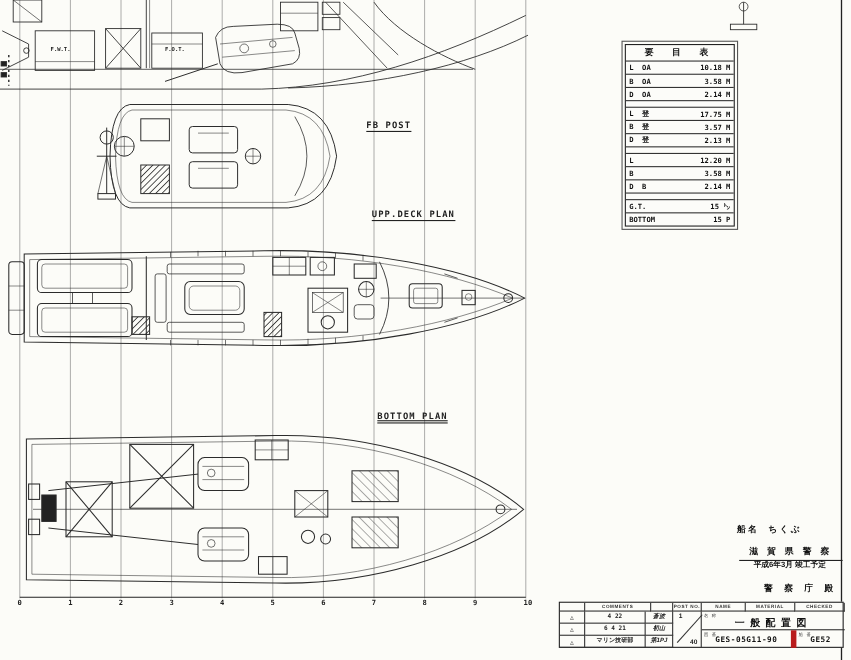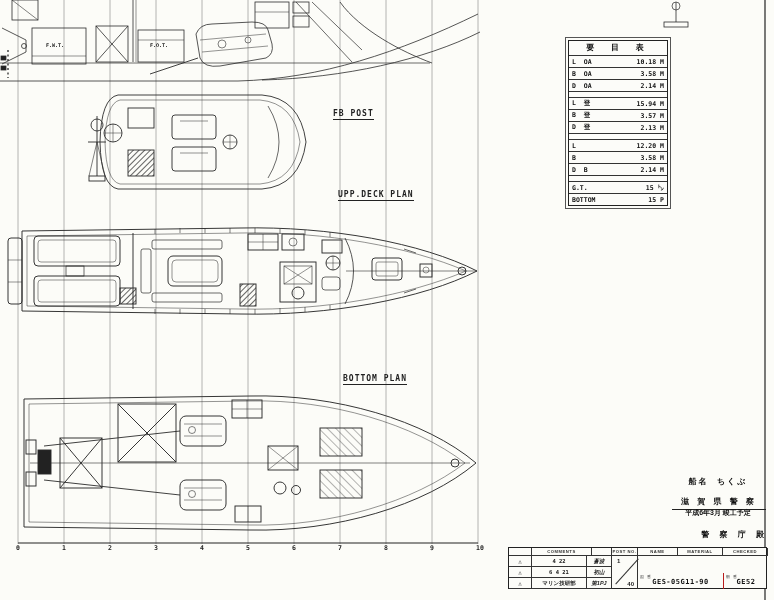--- a/index.html
+++ b/index.html
@@ -74,21 +74,21 @@
   }
   .tb-title-cell{
     position:absolute;left:129px;top:8px;width:130px;height:17px;
     border-bottom:1px solid #333;
   }
   .tb-tiny{position:absolute;left:2px;top:1px;font-size:4px;color:#444;letter-spacing:1px;}
   .tb-main-title{
     position:absolute;left:0;top:4px;width:100%;text-align:center;
     font-size:9px;font-weight:bold;letter-spacing:5px;color:#111;
   }
-  .tb-dwg-cell{position:absolute;left:129px;top:25px;width:86px;height:16px;border-right:1px solid #b91c1c;}
+  .tb-dwg-cell{position:absolute;left:129px;top:25px;width:86px;height:16px;border-right:5px solid #b91c1c;}
   .tb-ship-cell{position:absolute;left:215px;top:25px;width:44px;height:16px;}
   .tb-code{
     position:absolute;left:0;top:5px;width:100%;text-align:center;
     font-size:7px;font-weight:bold;letter-spacing:.5px;
     font-family:"DejaVu Sans Mono",monospace;color:#111;
   }
 </style>
 </head>
 <body>
 
@@ -318,49 +318,49 @@
       <line x1="268" y1="446" x2="298" y2="470" stroke-width="0.5"></line>
       <line x1="298" y1="446" x2="268" y2="470" stroke-width="0.5"></line>
       <circle cx="280" cy="488" r="6"></circle>
       <circle cx="296" cy="490" r="4.5"></circle>
       <circle cx="455" cy="463" r="4"></circle>
     </g>
   </svg>
 
   <div class="lbl plan-label" style="left:333px;top:109px;">FB POST</div>
   <div class="lbl plan-label" style="left:338px;top:190px;text-align:right;">UPP.DECK PLAN</div>
-  <div class="lbl plan-label" style="left:343px;top:374px;">BOTTOM PLAN</div>
+  <div class="lbl plan-label" style="left:343px;top:374px;text-decoration:underline;">BOTTOM PLAN</div>
 
   <div class="lbl tank-label" style="left:46px;top:42px;">F.W.T.</div>
   <div class="lbl tank-label" style="left:150px;top:42px;">F.O.T.</div>
 
   <div class="spec-table">
     <div class="spec-title">要 目 表</div>
     <div>
         <div class="spec-row"><span>L  OA</span><span>10.18 M</span></div>
         <div class="spec-row"><span>B  OA</span><span>3.58 M</span></div>
         <div class="spec-row"><span>D  OA</span><span>2.14 M</span></div>
         <div class="spec-spacer"></div>
-        <div class="spec-row"><span>L  登</span><span>15.94 M</span></div>
+        <div class="spec-row"><span>L  登</span><span>17.75 M</span></div>
         <div class="spec-row"><span>B  登</span><span>3.57 M</span></div>
         <div class="spec-row"><span>D  登</span><span>2.13 M</span></div>
         <div class="spec-spacer"></div>
         <div class="spec-row"><span>L</span><span>12.20 M</span></div>
         <div class="spec-row"><span>B</span><span>3.58 M</span></div>
         <div class="spec-row"><span>D  B</span><span>2.14 M</span></div>
         <div class="spec-spacer"></div>
         <div class="spec-row"><span>G.T.</span><span>15 ㌧</span></div>
         <div class="spec-row"><span>BOTTOM</span><span>15 P</span></div>
       </div>
   </div>
 
-  <div class="ship-info" style="left:670px;top:476px;width:96px;text-align:center;font-size:8px;letter-spacing:2px;">船名  ちくぶ</div>
+  <div class="ship-info" style="left:670px;top:476px;width:96px;text-align:left;font-size:8px;letter-spacing:2px;">船名  ちくぶ</div>
   <div class="ship-info" style="left:672px;top:496px;width:94px;text-align:center;font-size:8px;letter-spacing:3px;border-bottom:1px solid #222;padding-bottom:2px;">滋 賀 県 警 察</div>
   <div class="ship-info" style="left:666px;top:508px;width:104px;text-align:center;font-size:7px;">平成6年3月 竣工予定</div>
-  <div class="ship-info" style="left:688px;top:529px;width:80px;text-align:right;font-size:8px;letter-spacing:4px;">警 察 庁 殿</div>
+  <div class="ship-info" style="left:688px;top:529px;width:80px;text-align:center;font-size:8px;letter-spacing:4px;">警 察 庁 殿</div>
 
   <div>
       <span class="ruler-num" style="left: 16px;">0</span>
       <span class="ruler-num" style="left: 62px;">1</span>
       <span class="ruler-num" style="left: 108px;">2</span>
       <span class="ruler-num" style="left: 154px;">3</span>
       <span class="ruler-num" style="left: 200px;">4</span>
       <span class="ruler-num" style="left: 246px;">5</span>
       <span class="ruler-num" style="left: 292px;">6</span>
       <span class="ruler-num" style="left: 338px;">7</span>
@@ -390,20 +390,24 @@
         <div class="tb-cell tb-row-cell tb-date" style="left: 23px; top: 30px; width: 55px;">マリン技研部</div>
         <div class="tb-cell tb-row-cell tb-sig" style="left: 78px; top: 30px; width: 25px;">第1PJ</div>
       </div>
 
     <div class="tb-scale">
       <span class="num">1</span>
       <span class="diag"></span>
       <span class="den">40</span>
     </div>
 
+    <div class="tb-title-cell">
+      <span class="tb-tiny">名 称</span>
+      <span class="tb-main-title">一般配置図</span>
+    </div>
     <div class="tb-dwg-cell">
       <span class="tb-tiny">図 番</span>
       <span class="tb-code">GES-05G11-90</span>
     </div>
     <div class="tb-ship-cell">
       <span class="tb-tiny">船 番</span>
       <span class="tb-code">GE52</span>
     </div>
   </div>
 

